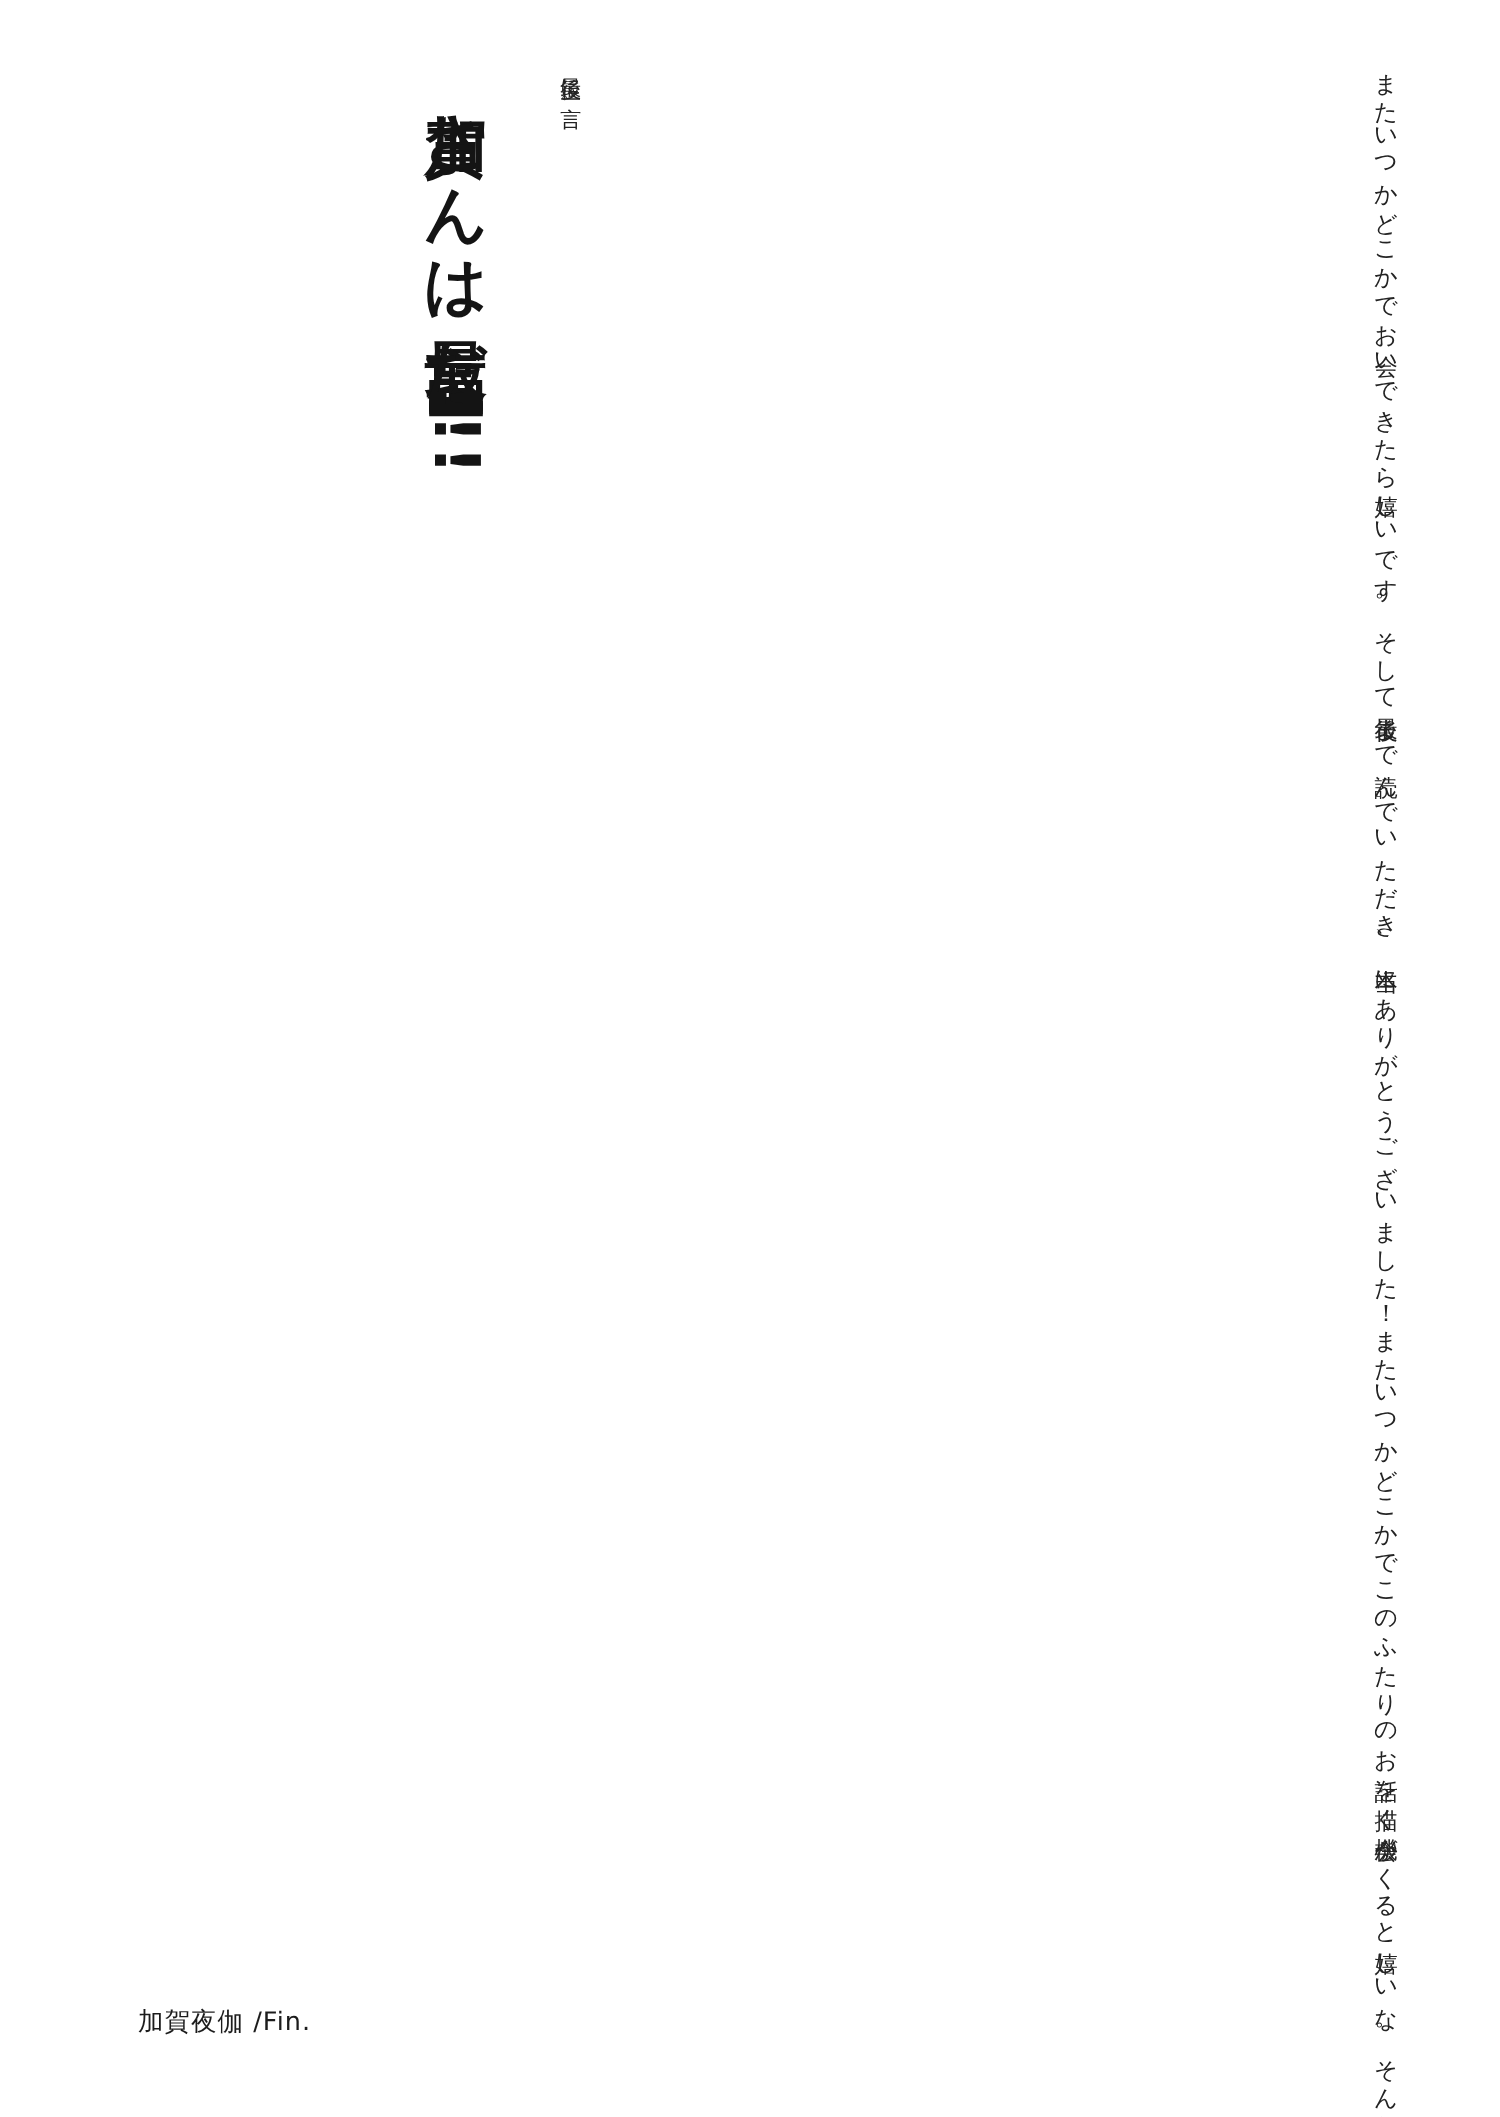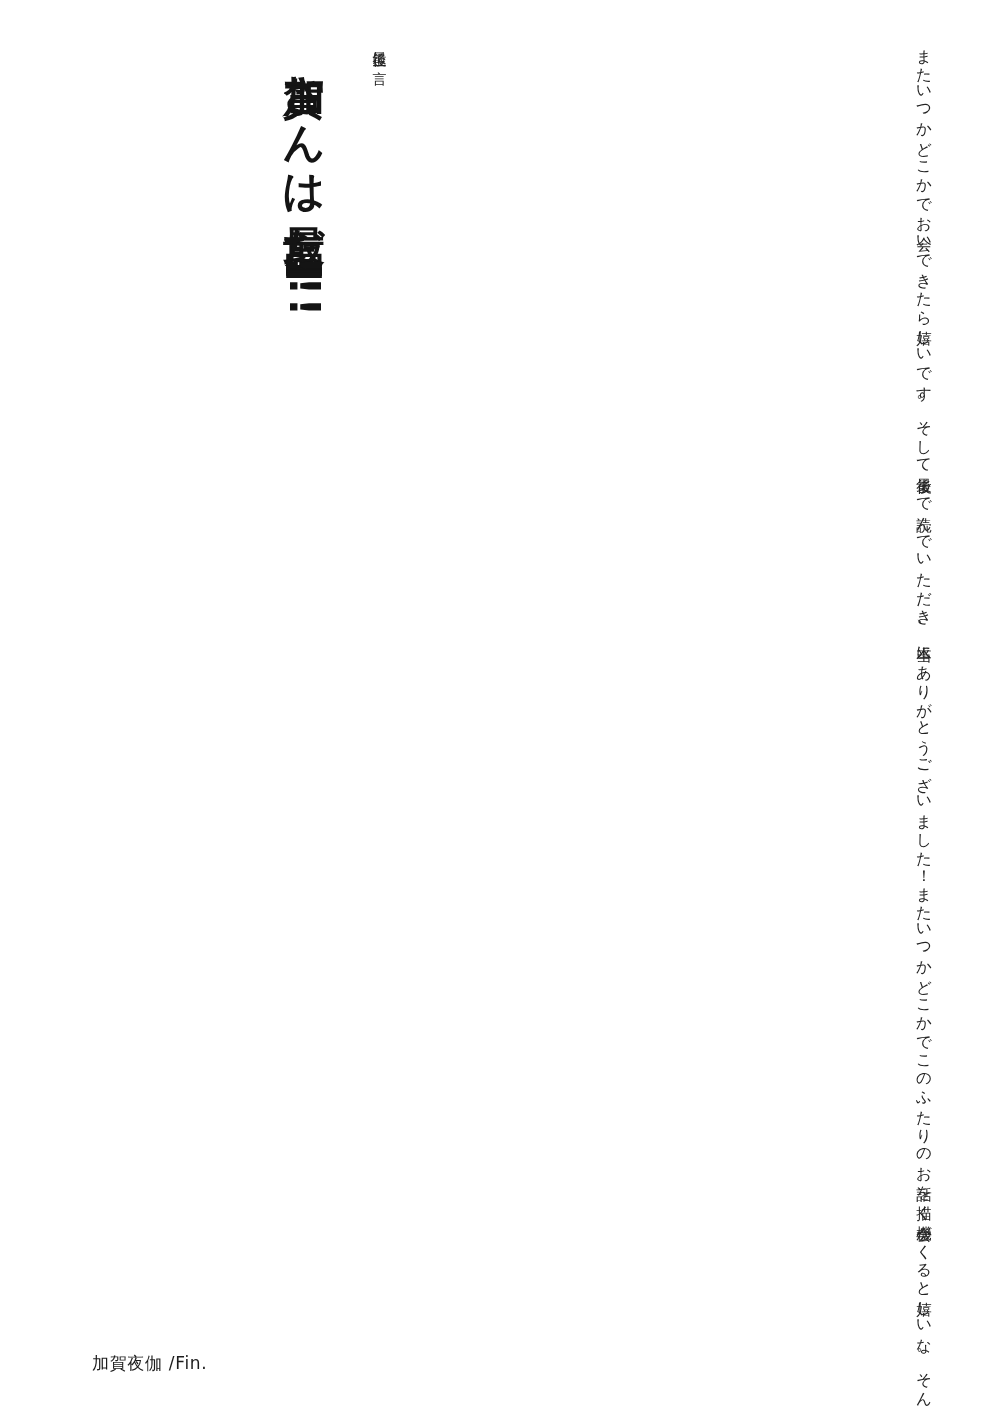--- a/index.html
+++ b/index.html
@@ -72,21 +72,21 @@
     letter-spacing: 0.04em;
     line-height: 1.15;
     color: #141414;
     white-space: pre;
     font-family: "DejaVu Sans", "Liberation Sans", sans-serif;
   }
 
   .colophon {
     position: absolute;
     left: 92px;
-    bottom: 36px;
+    bottom: 52px;
     font-size: 17px;
     letter-spacing: 0.04em;
     color: #1c1c1c;
     white-space: pre;
     font-family: "DejaVu Sans", "Liberation Sans", sans-serif;
   }
 </style>
 </head>
 <body>
 

